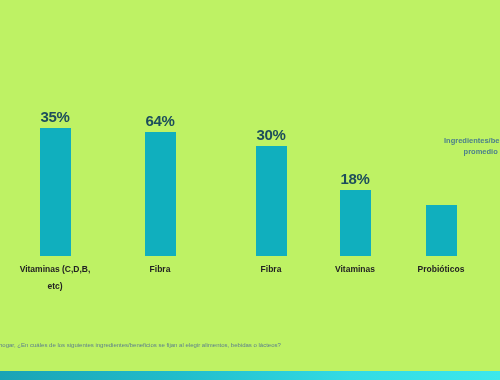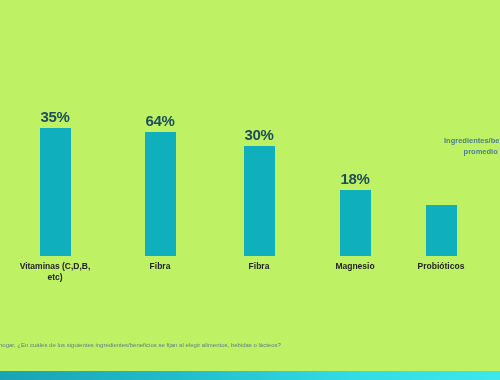--- a/index.html
+++ b/index.html
@@ -54,21 +54,21 @@
 
   .bar-label {
     position: absolute;
     top: 100%;
     left: 0;
     width: 100%;
     margin-top: 5px;
     font-size: 8.5px;
     font-weight: bold;
     color: #232323;
-    line-height: 11px;
+    line-height: 17px;
   }
 
   
   #annotation {
     position: absolute;
     right: -4px;
     top: 136px;
     width: 96px;
     text-align: right;
     font-size: 7.5px;
@@ -124,30 +124,30 @@
       <div class="bar-rect" style="height:128px;"></div>
       <div class="bar-label">Vitaminas (C,D,B, etc)</div>
     </div>
 
     <div class="bar-group" style="left:117px;">
       <div class="bar-value">64%</div>
       <div class="bar-rect" style="height:124px;"></div>
       <div class="bar-label">Fibra</div>
     </div>
 
-    <div class="bar-group" style="left:216px;">
+    <div class="bar-group" style="left:228px;">
       <div class="bar-value">30%</div>
       <div class="bar-rect" style="height:110px;"></div>
       <div class="bar-label">Fibra</div>
     </div>
 
     <div class="bar-group" style="left:312px;">
       <div class="bar-value">18%</div>
       <div class="bar-rect" style="height:66px;"></div>
-      <div class="bar-label">Magnesio</div>
+      <div class="bar-label">Vitaminas</div>
     </div>
 
     <div class="bar-group" style="left:398px;">
       <div class="bar-rect" style="height:51px;"></div>
       <div class="bar-label">Probióticos</div>
     </div>
 
   </div>
 
   <div id="annotation">

